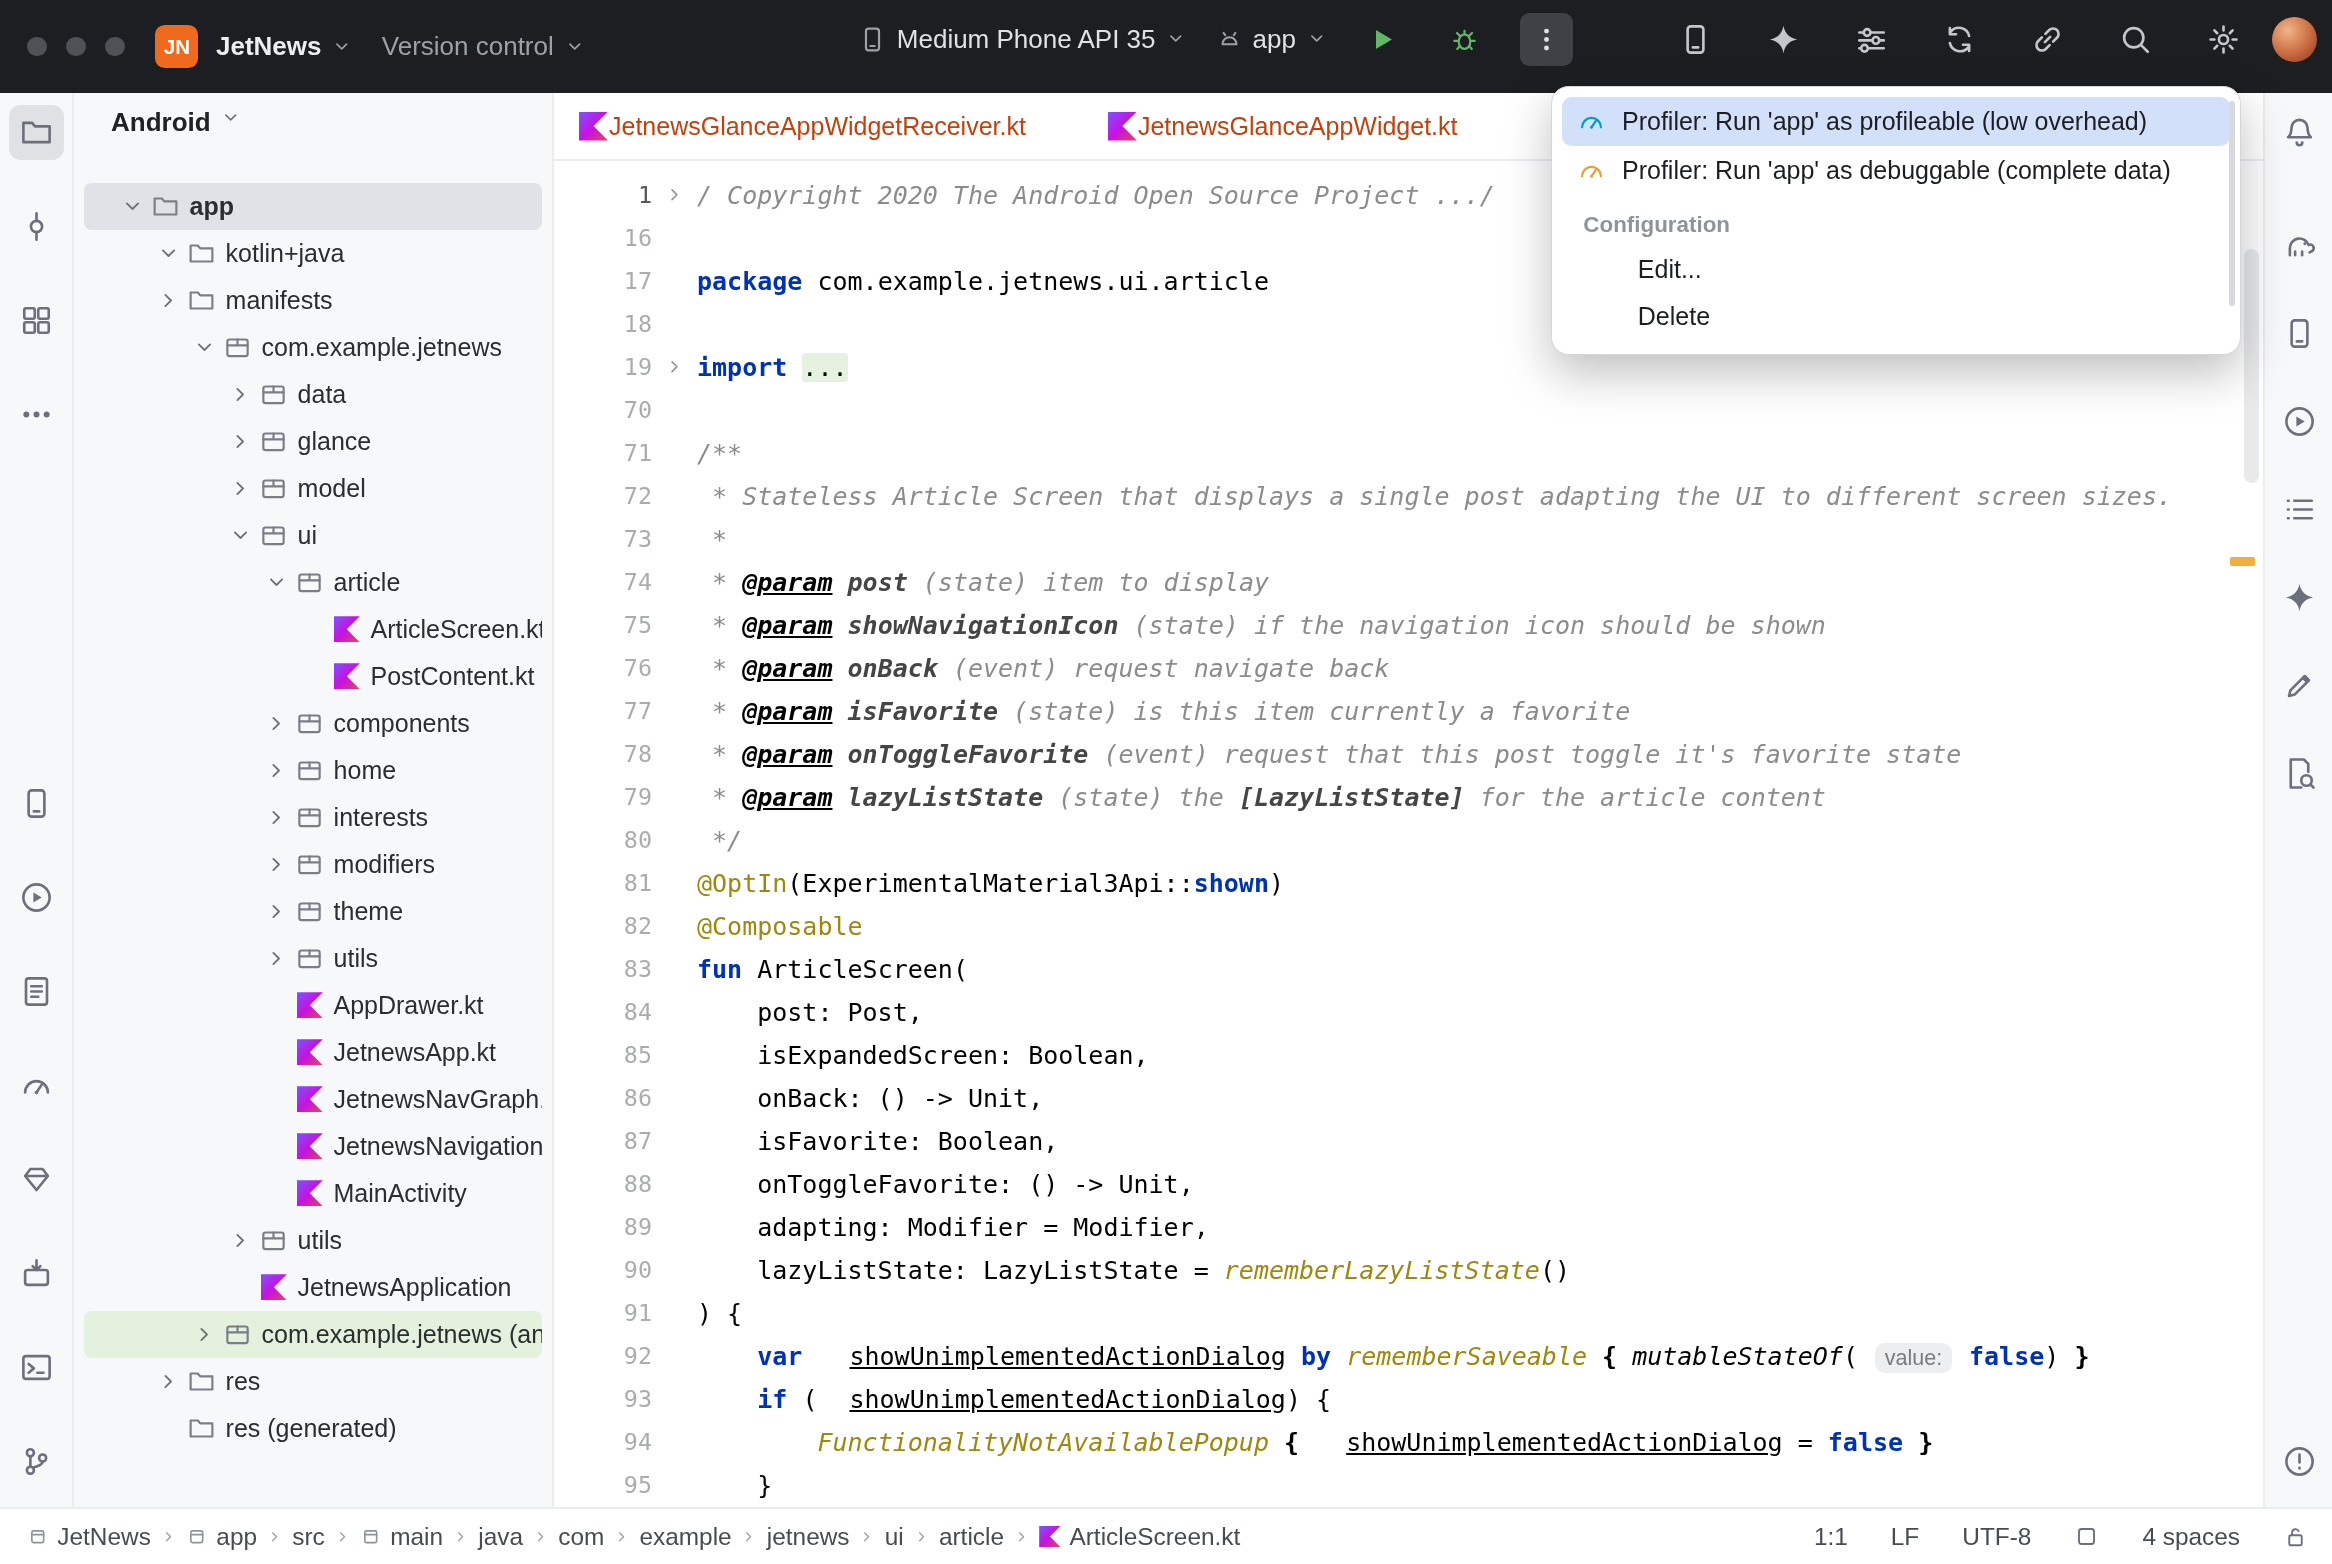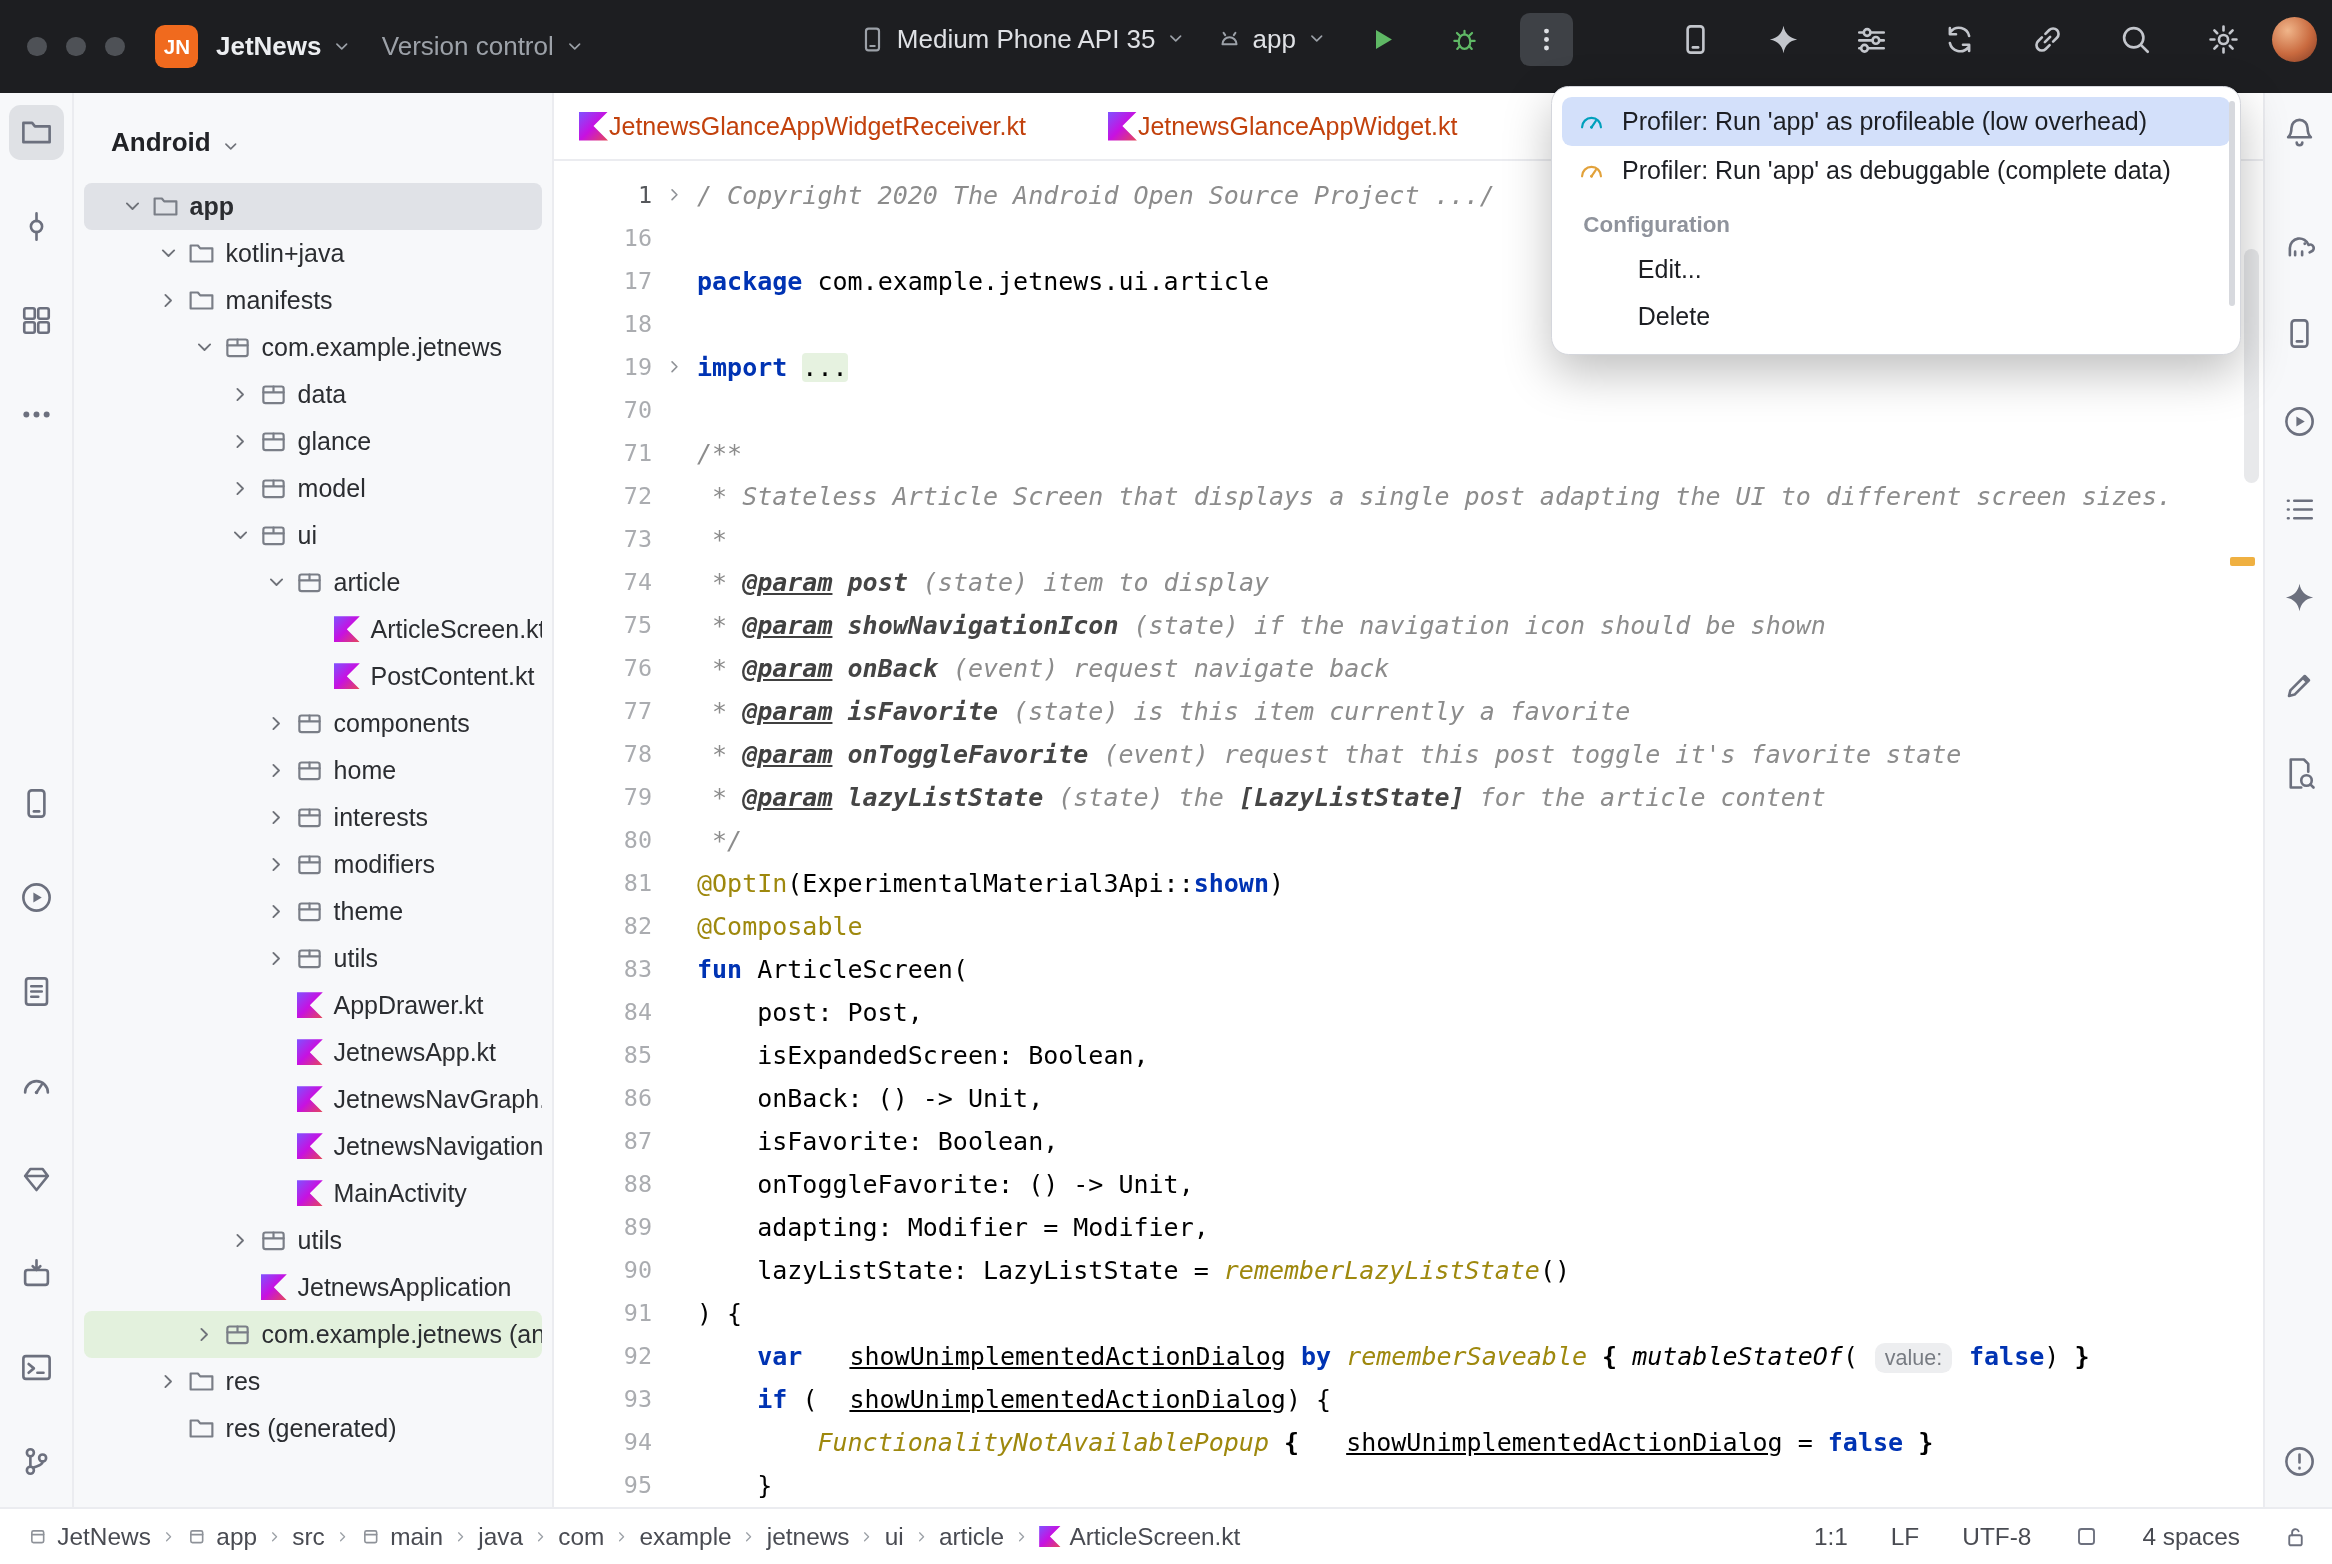--- a/index.html
+++ b/index.html
@@ -36,21 +36,21 @@
   .left-strip{width:74px;flex:none;background:#f7f8fa;border-right:2px solid #ebecf0;display:flex;flex-direction:column;align-items:center;justify-content:space-between;padding:11.7px 0 17.6px;}
   .right-strip{width:70px;flex:none;background:#f7f8fa;border-left:2px solid #ebecf0;display:flex;flex-direction:column;align-items:center;justify-content:space-between;padding:11.7px 0 17.6px;}
   .strip-top,.strip-bottom{display:flex;flex-direction:column;align-items:center;gap:39px;}
   .right-strip .strip-top{gap:33px;}
   .right-strip .strip-top .strip-btn:first-child{margin-bottom:25px;}
   .strip-btn{width:55px;height:55px;border-radius:11.7px;display:flex;align-items:center;justify-content:center;color:#6c707e;}
   .strip-btn.active{background:#dfe1e5;}
 
   
   .project-panel{width:480px;flex:none;background:#f7f8fa;border-right:2px solid #ebecf0;padding-top:13.7px;overflow:hidden;}
-  .panel-header{height:51px;display:flex;align-items:flex-end;gap:9.8px;padding-left:37px;font-size:26px;font-weight:600;color:#212226;}
+  .panel-header{height:51px;display:flex;align-items:flex-start;gap:9.8px;padding-left:37px;font-size:26px;font-weight:600;color:#212226;}
   .panel-header .icon{color:#70737a;}
   #tree{margin-top:25px;}
   .tree-row{height:47px;display:flex;align-items:center;margin:0 9.8px;padding-left:31px;border-radius:7.8px;font-size:25px;color:#2b2d31;white-space:nowrap;overflow:hidden;}
   .tree-row.sel-gray{background:#e0e2e7;}
   .tree-row.sel-green{background:#e3f1dd;}
   .tree-sp{flex:none;height:1px;}
   .chev{width:36px;height:25px;color:#70737a;flex:none;display:flex;align-items:center;justify-content:center;}
   .chev svg{width:25px;height:25px;}
   .tree-ico{width:29px;height:29px;color:#7a7e87;margin-right:9.8px;flex:none;}
   .tree-ico.kicon{width:26px;height:26px;margin-left:2px;margin-right:10.7px;}
@@ -65,21 +65,21 @@
   .code-row{display:flex;height:43px;align-items:center;}
   .gutter{width:98px;text-align:right;font-size:23.4px;color:#aaacb0;flex:none;}
   .gutter.cur{color:#55575b;}
   .fold-col{width:45px;flex:none;display:flex;justify-content:center;color:#8f9297;}
   .code-text{font-size:25px;white-space:pre;color:#000;}
   .tk-c{color:#8c8c8c;font-style:italic;}
   .tk-k{color:#0033b3;font-weight:700;}
   .tk-p{color:#000;}
   .tk-a{color:#9e880d;}
   .tk-f{background:#e6f2e0;border-radius:3.9px;}
-  .tk-dt{color:#404040;font-weight:700;font-style:italic;text-decoration:underline;}
+  .tk-dt{color:#000000;font-weight:700;font-style:italic;text-decoration:underline;}
   .tk-dp{color:#454545;font-weight:700;font-style:italic;}
   .tk-cf{color:#9e880d;font-style:italic;}
   .tk-u{color:#000;text-decoration:underline;margin-left:32px;}
   .tk-b{color:#000;font-weight:700;}
   .tk-i{color:#000;font-style:italic;}
   .tk-h{font-family:"Liberation Sans",sans-serif;font-size:21.5px;color:#777b82;background:#edeef0;border-radius:9.8px;padding:2.9px 9.8px;margin:0 2px;}
   .scroll-thumb{position:absolute;right:3.9px;top:156px;width:15.6px;height:234px;background:#e8e9eb;border-radius:7.8px;}
   .scroll-marker{position:absolute;right:7.8px;top:464px;width:25px;height:8.8px;background:#efb041;border-radius:2px;}
 
   

